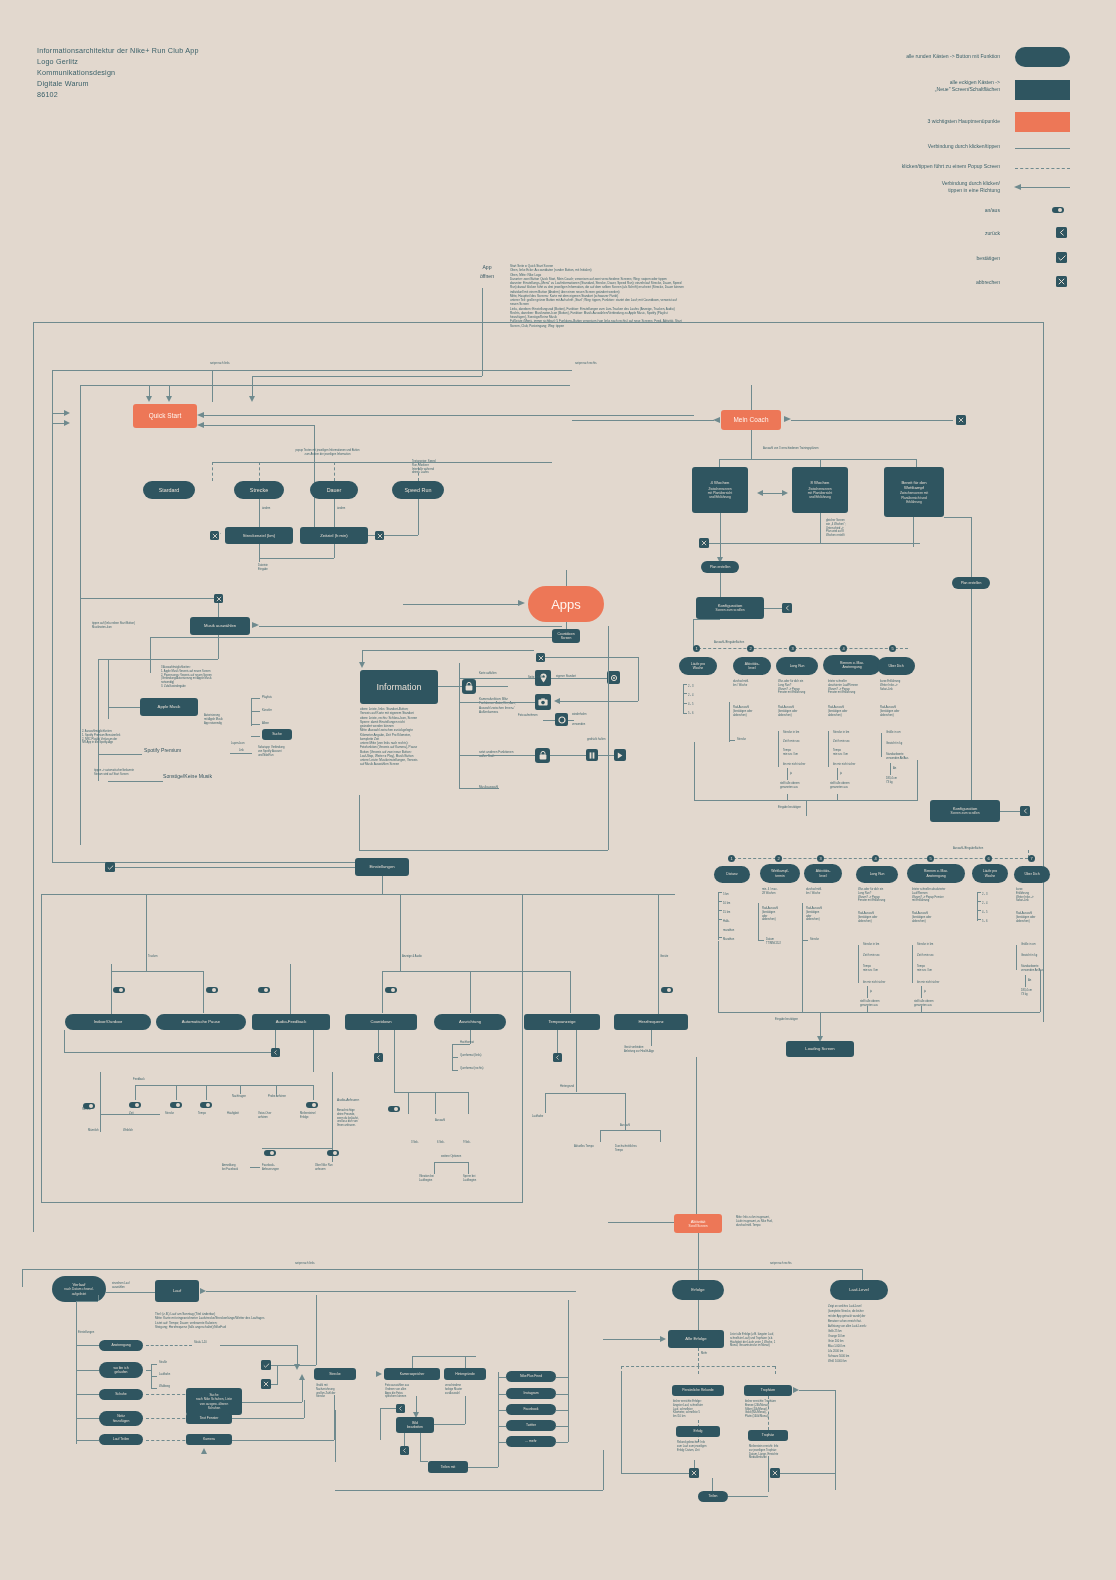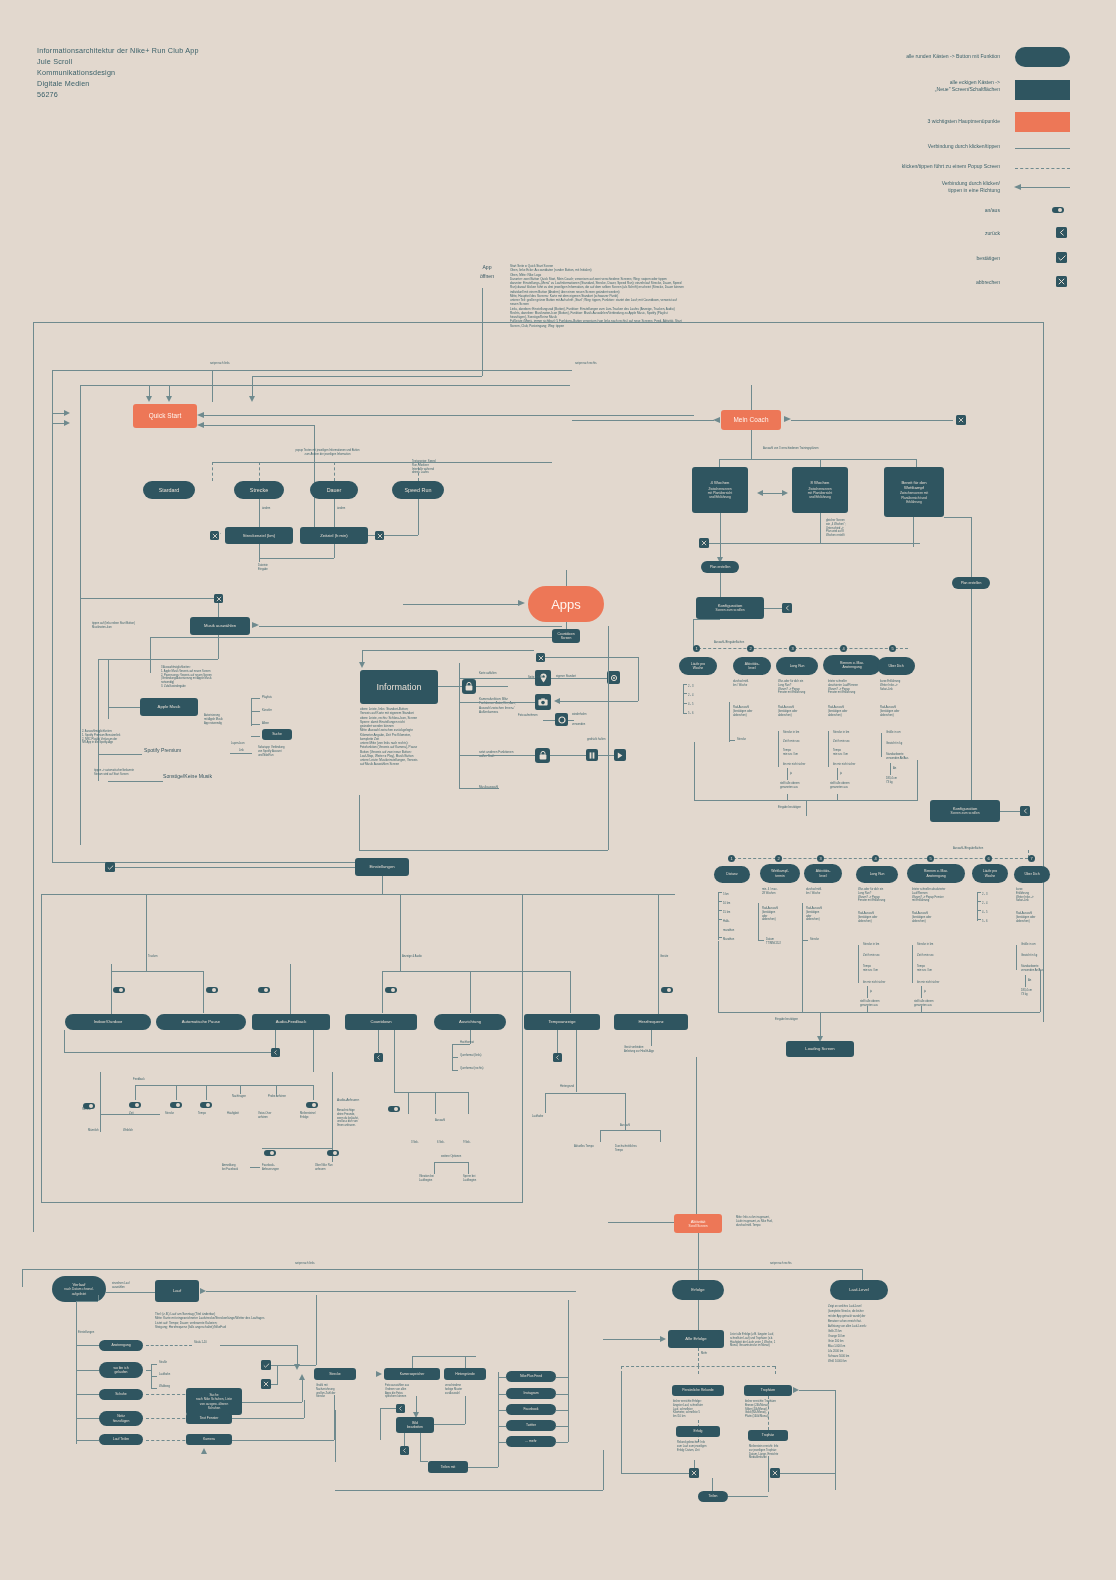--- a/index.html
+++ b/index.html
@@ -57,24 +57,24 @@
   .cnum{position:absolute;width:7px;height:7px;border-radius:50%;
         background:#2F5560;color:#E7DED4;font-size:4px;
         display:flex;align-items:center;justify-content:center;}
   .arw{position:absolute;width:0;height:0;}
 </style>
 </head>
 <body>
 
 <div class="abs hdr" style="left:37px;top:45px;">
   <div>Informationsarchitektur der Nike+ Run Club App</div>
-  <div>Jule Scroll</div>
+  <div>Logo Gerlitz</div>
   <div>Kommunikationsdesign</div>
-  <div>Digitale Medien</div>
-  <div>56276</div>
+  <div>Digitale Warum</div>
+  <div>86102</div>
 </div>
 
 <div class="abs lgd-label" style="left:830px;top:53px;width:170px;">alle runden Kästen -&gt; Button mit Funktion</div>
 <div class="abs rnd" style="left:1015px;top:47px;width:55px;height:20px;background:#2F5560;"></div>
 
 <div class="abs lgd-label" style="left:830px;top:79px;width:170px;white-space:pre-line;">alle eckigen Kästen -&gt;
 „Neue" Screen/Schaltflächen</div>
 <div class="abs" style="left:1015px;top:80px;width:55px;height:20px;background:#2F5560;"></div>
 
 <div class="abs lgd-label" style="left:830px;top:118px;width:170px;">3 wichtigsten Hauptmenüpunkte</div>

